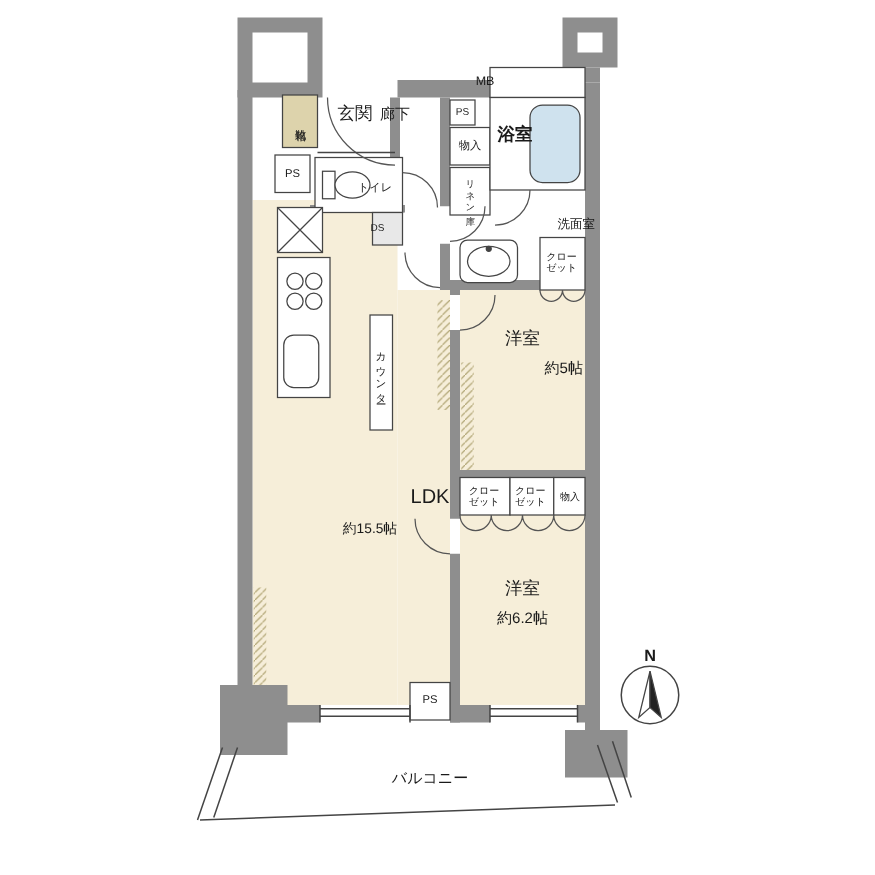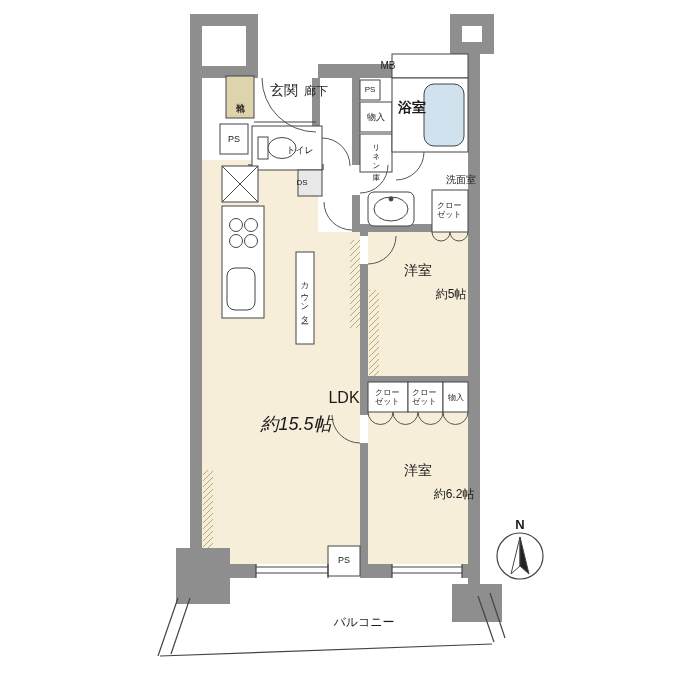--- a/index.html
+++ b/index.html
@@ -149,22 +149,22 @@
 <div class="label" style="left:300px;top:150px;font-size:9px;">トイレ</div>
 <div class="label" style="left:412px;top:107px;font-size:14px;font-weight:bold;">浴室</div>
 <div class="label" style="left:429px;top:180px;font-size:10px;margin-left:32px;">洗面室</div>
 <div class="label wrap" style="left:450px;top:210px;font-size:8px;width:26px;">クローゼット</div>
 <div class="label" style="left:418px;top:270px;font-size:14px;">洋室</div>
 <div class="label" style="left:418px;top:294px;font-size:12px;margin-left:33px;">約5帖</div>
 <div class="label wrap" style="left:388px;top:397px;font-size:8px;width:26px;">クローゼット</div>
 <div class="label wrap" style="left:425px;top:397px;font-size:8px;width:26px;">クローゼット</div>
 <div class="label" style="left:456px;top:398px;font-size:8px;">物入</div>
 <div class="label" style="left:418px;top:470px;font-size:14px;">洋室</div>
-<div class="label" style="left:418px;top:494px;font-size:12px;margin-left:36px;">約6.2帖</div>
+<div class="label" style="left:418px;top:494px;font-size:12px;">約6.2帖</div>
 <div class="label" style="left:302px;top:183px;font-size:8px;">DS</div>
 <div class="label v" style="left:305px;top:298px;font-size:8.5px;">カウンター</div>
 <div class="label" style="left:296px;top:398px;font-size:16px;margin-left:48px;">LDK</div>
-<div class="label" style="left:296px;top:424px;font-size:18px;font-style:italic;">約15.5帖</div>
+<div class="label" style="left:296px;top:424px;font-size:11px;">約15.5帖</div>
 <div class="label" style="left:344px;top:560px;font-size:9px;">PS</div>
-<div class="label" style="left:364px;top:622px;font-size:12px;">バルコニー</div>
+<div class="label" style="left:344px;top:622px;font-size:12px;">バルコニー</div>
 <div class="label" style="left:520px;top:524px;font-size:13px;font-weight:bold;">N</div>
 
 </div>
 
 </body></html>

